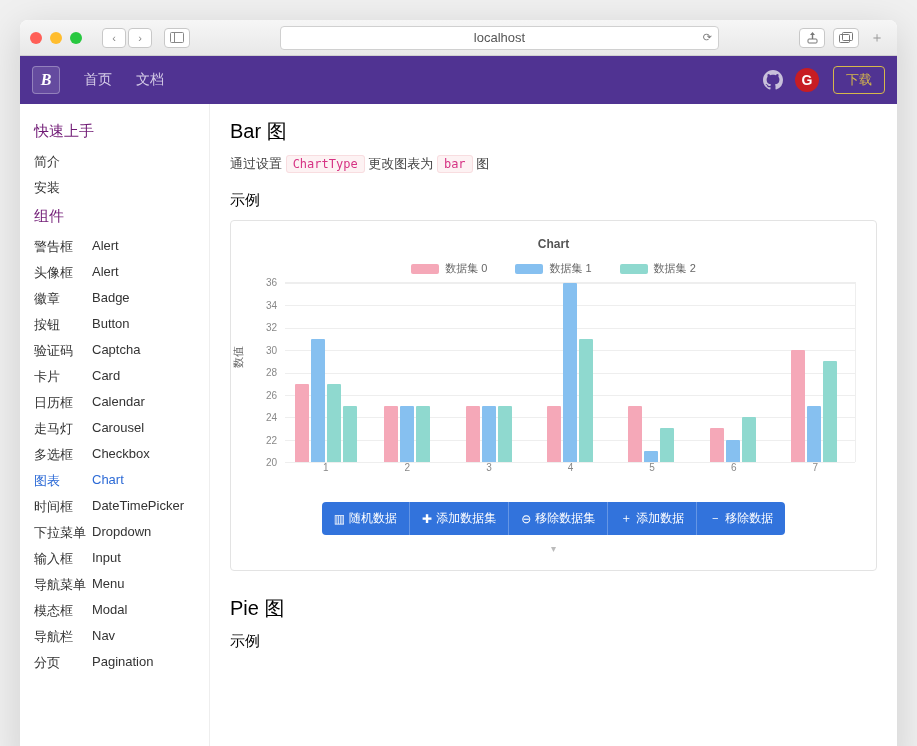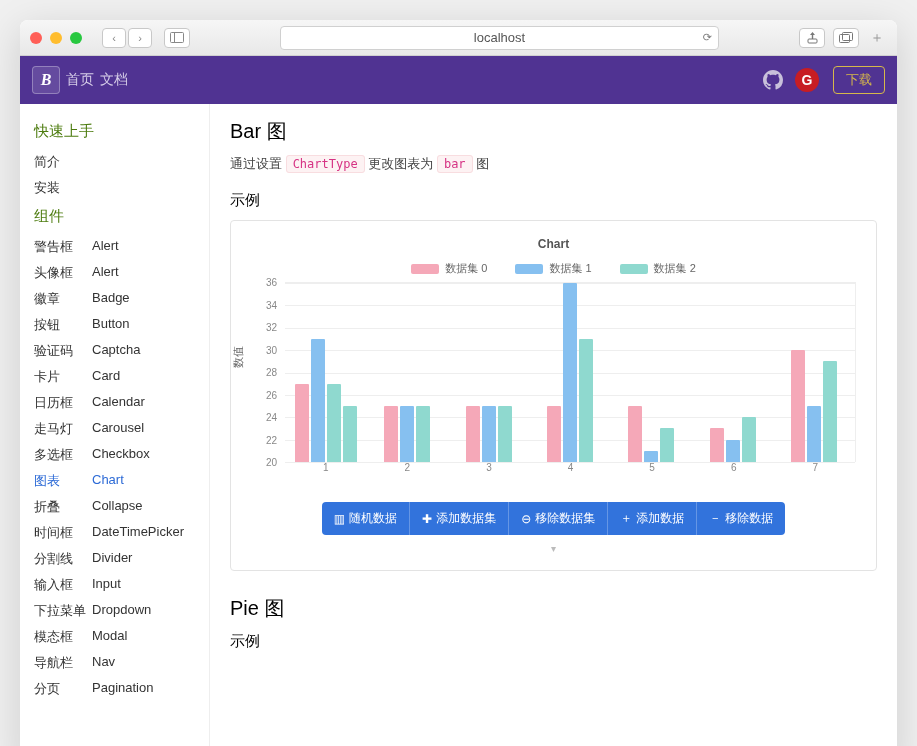--- a/index.html
+++ b/index.html
@@ -14,30 +14,30 @@
 .navbtns { margin-left: 20px; display: flex; gap: 2px; }
 .navbtn { width: 24px; height: 20px; background: #fff; border: 1px solid #c8c8c8; border-radius: 4px; display: flex; align-items: center; justify-content: center; color: #888; font-size: 11px; cursor: pointer; }
 .sidebarbtn { margin-left: 12px; width: 26px; height: 20px; background: #fff; border: 1px solid #c8c8c8; border-radius: 4px; display:flex; align-items:center; justify-content:center; cursor:pointer; }
 .urlbar { flex: 1; margin: 0 80px 0 90px; height: 24px; background: #fff; border: 1px solid #d0d0d0; border-radius: 4px; display: flex; align-items: center; justify-content: center; color: #555; font-size: 13px; position: relative; }
 .refresh { position: absolute; right: 6px; font-size: 11px; color: #777; cursor:pointer; }
 .tbright { display:flex; gap:8px; align-items:center; }
 .tbicon { width: 26px; height: 20px; background: #fff; border: 1px solid #c8c8c8; border-radius: 4px; display:flex; align-items:center; justify-content:center; color:#666; cursor:pointer; }
 .plus { width: 20px; text-align:center; color: #999; font-size: 14px; cursor:pointer; }
 .appheader { height: 48px; background: #503392; display: flex; align-items: center; padding: 0 12px; }
 .logo { width: 28px; height: 28px; background: rgba(255,255,255,0.12); border: 1px solid rgba(255,255,255,0.3); border-radius: 4px; display: flex; align-items: center; justify-content: center; color: #fff; font-weight: bold; font-style: italic; font-size: 16px; font-family: Georgia, serif; }
-.navlink { color: #d6cde8; font-size: 14px; margin-left: 6px; cursor: pointer; }
+.navlink { color: #d6cde8; font-size: 14px; margin-left: 24px; cursor: pointer; }
 .hspring { flex: 1; }
 .ghicon { width: 24px; height: 24px; border-radius: 50%; display:flex; align-items:center; justify-content:center; color:#fff; font-size:18px; margin-right: 10px; cursor:pointer; }
 .giteelike { width: 24px; height: 24px; background: #c71d23; border-radius: 50%; display:flex; align-items:center; justify-content:center; color:#fff; font-size:14px; font-weight:bold; margin-right: 14px; cursor:pointer; }
 .dlbtn { border: 1px solid #d6b84a; color: #d6b84a; padding: 4px 12px; border-radius: 4px; font-size: 13px; cursor: pointer; }
 .body { flex:1; display:flex; overflow:hidden; }
 .sidebar { width: 190px; border-right: 1px solid #eee; padding: 12px 8px 12px 14px; overflow-y: auto; font-size: 13px; color: #333; }
 .sidebar::-webkit-scrollbar { width: 6px; }
 .sidebar::-webkit-scrollbar-thumb { background:#ccc; border-radius:3px; }
-.sb-head { font-size: 15px; font-weight: 500; margin: 6px 0 8px; color: #4d7c0f; }
+.sb-head { font-size: 15px; font-weight: 500; margin: 6px 0 8px; color: #701a75; }
 .sb-item { display:flex; padding: 4px 0; cursor: pointer; color: #333; }
 .sb-item.active { color: #2c6ad6; }
 .sb-cn { width: 58px; }
 .sb-en { color: inherit; }
 .main { flex:1; overflow-y: auto; padding: 14px 20px; }
 .main::-webkit-scrollbar { width: 10px; }
 .main::-webkit-scrollbar-thumb { background:#bbb; border-radius:5px; }
 h2 { font-size: 20px; font-weight: 500; margin-bottom: 10px; }
 .desc { font-size: 13px; color: #444; margin-bottom: 18px; }
 .code { font-family: Menlo, monospace; background: #fdf2f3; color: #d63384; padding: 1px 6px; border-radius: 3px; font-size: 12px; border:1px solid #f8dde0; }
@@ -172,38 +172,34 @@
           </div>
           <div class="sb-item">
             <span class="sb-cn">多选框</span>
             <span class="sb-en">Checkbox</span>
           </div>
           <div class="sb-item active">
             <span class="sb-cn">图表</span>
             <span class="sb-en">Chart</span>
           </div>
           <div class="sb-item">
-            <span class="sb-cn">折叠</span>
-            <span class="sb-en">Collapse</span>
-          </div>
-          <div class="sb-item">
             <span class="sb-cn">时间框</span>
             <span class="sb-en">DateTimePicker</span>
           </div>
           <div class="sb-item">
-            <span class="sb-cn">分割线</span>
-            <span class="sb-en">Divider</span>
+            <span class="sb-cn">下拉菜单</span>
+            <span class="sb-en">Dropdown</span>
           </div>
           <div class="sb-item">
             <span class="sb-cn">输入框</span>
             <span class="sb-en">Input</span>
           </div>
           <div class="sb-item">
-            <span class="sb-cn">下拉菜单</span>
-            <span class="sb-en">Dropdown</span>
+            <span class="sb-cn">导航菜单</span>
+            <span class="sb-en">Menu</span>
           </div>
           <div class="sb-item">
             <span class="sb-cn">模态框</span>
             <span class="sb-en">Modal</span>
           </div>
           <div class="sb-item">
             <span class="sb-cn">导航栏</span>
             <span class="sb-en">Nav</span>
           </div>
           <div class="sb-item">

